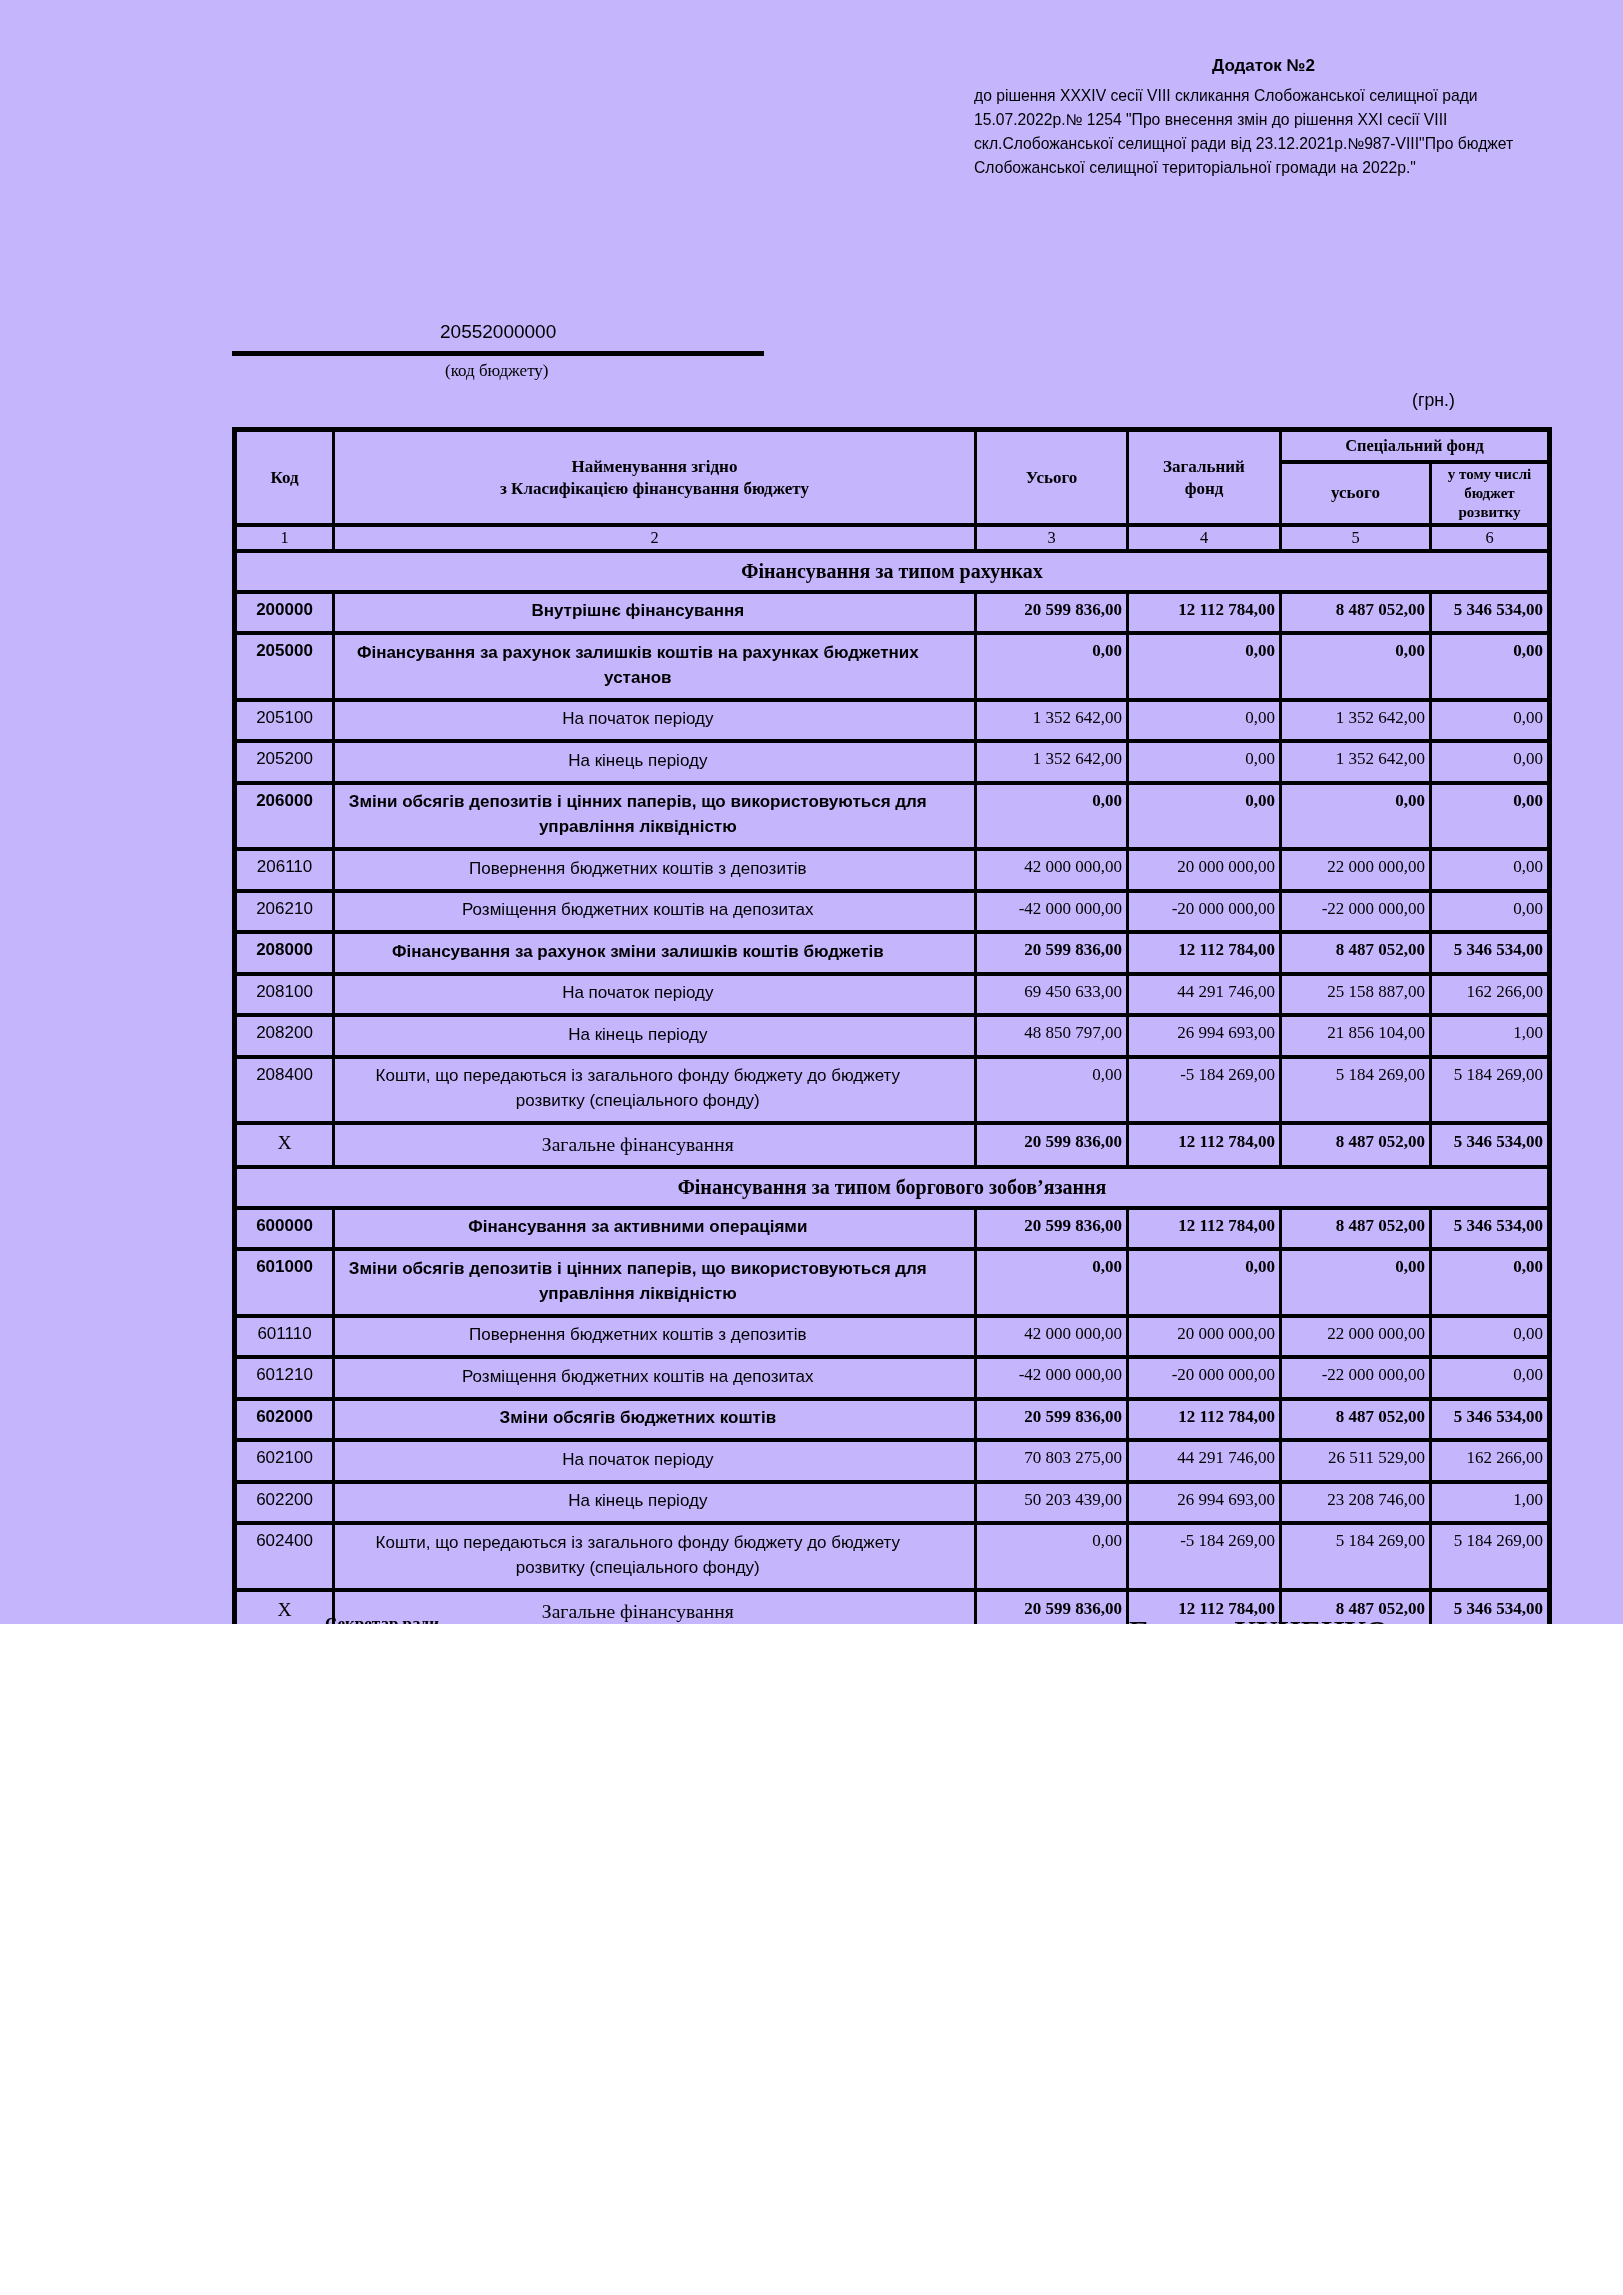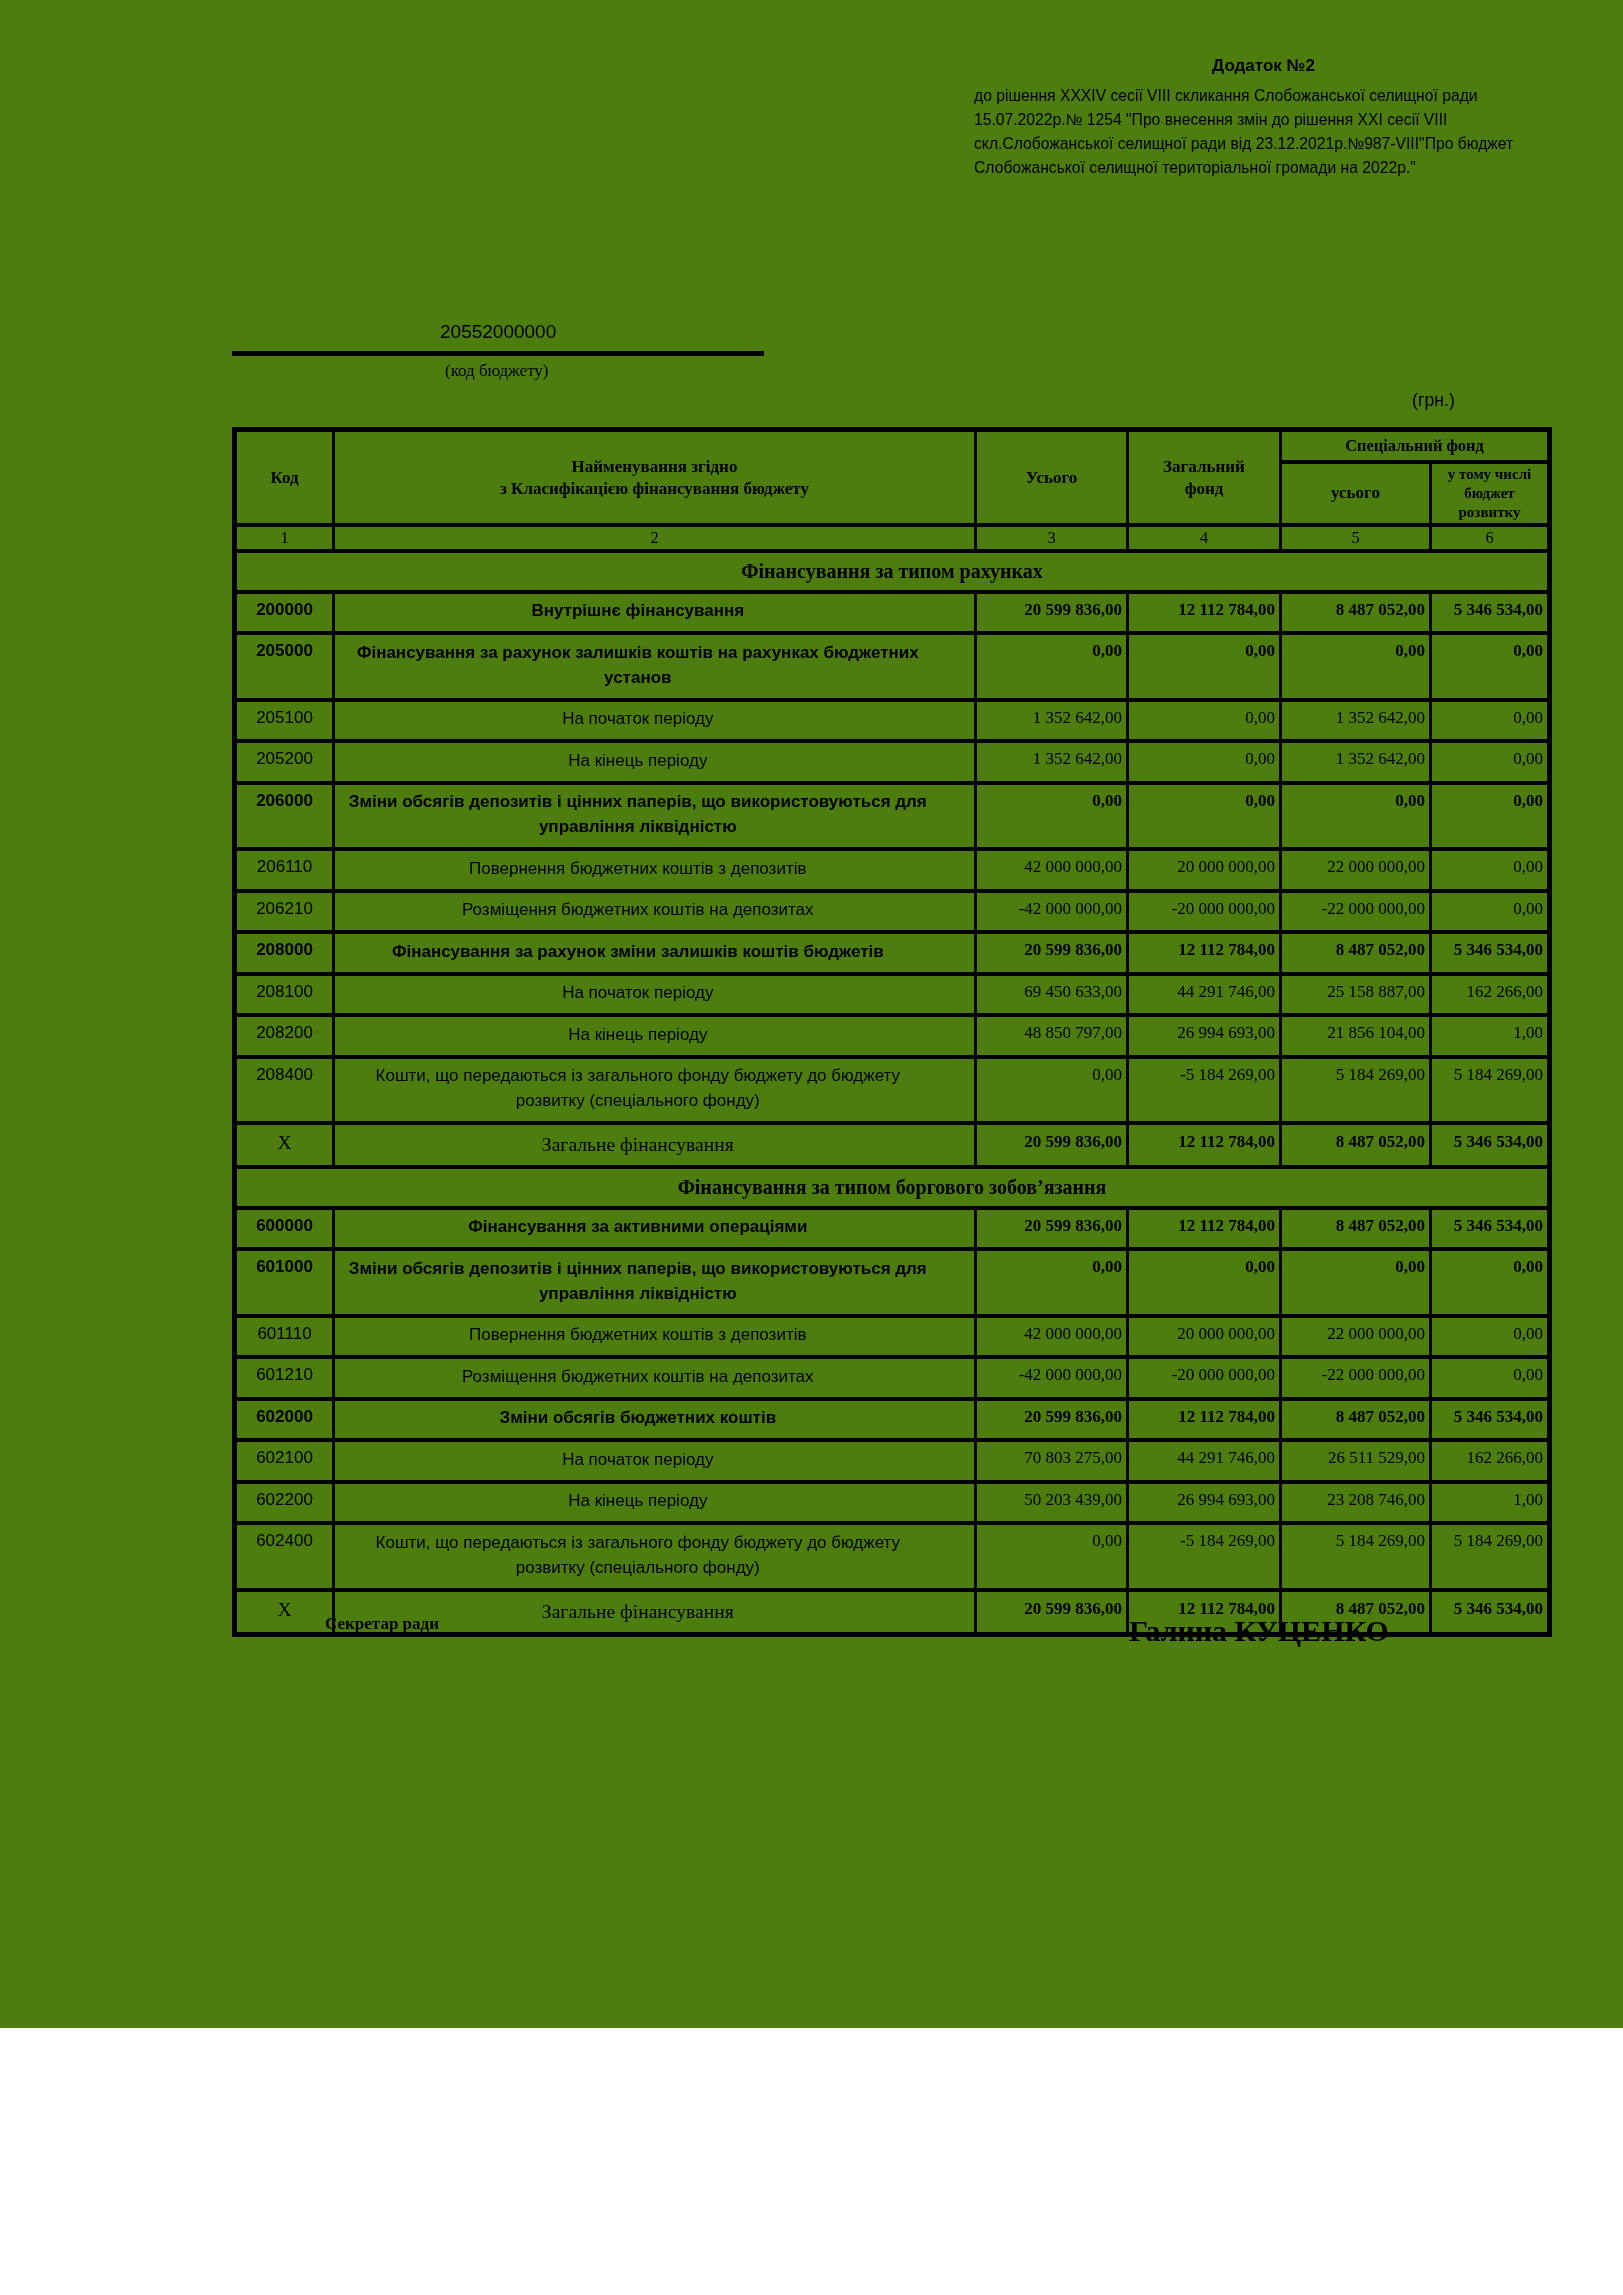--- a/index.html
+++ b/index.html
@@ -1,20 +1,20 @@
 <!DOCTYPE html>
 <html style="font-size:10.5px"><head>
 <meta charset="utf-8">
 <style>
   html, body { margin: 0; padding: 0; background: #ffffff; }
   .page {
     position: relative;
     width: 1623px;
-    height: 2028px;
-    background: #4d7c0f;
+    height: 1624px;
+    background: #c4b5fd;
     color: #000000;
     font-family: "Liberation Sans", sans-serif;
     overflow: hidden;
   }
 
   
   .note-block { position: absolute; left: 974px; top: 56px; width: 579px; }
   .note-title { font-size: 17px; font-weight: bold; text-align: center; margin-bottom: 7.9px; }
   .note-line  { font-size: 15.7px; line-height: 24px; white-space: nowrap; }
 

